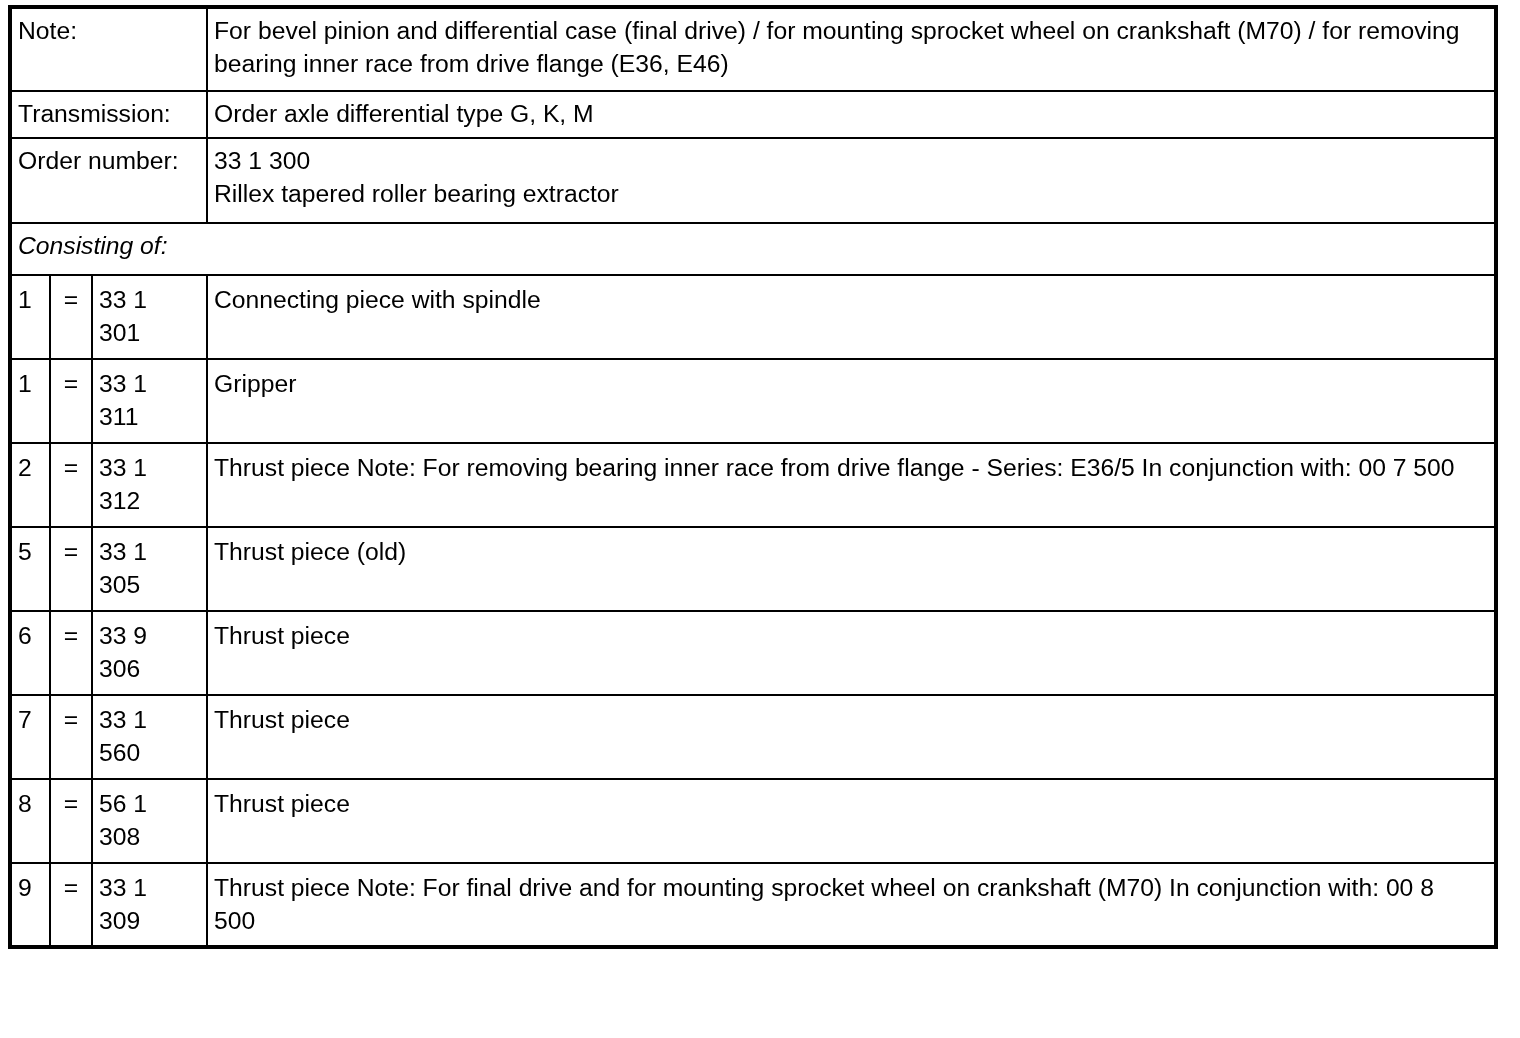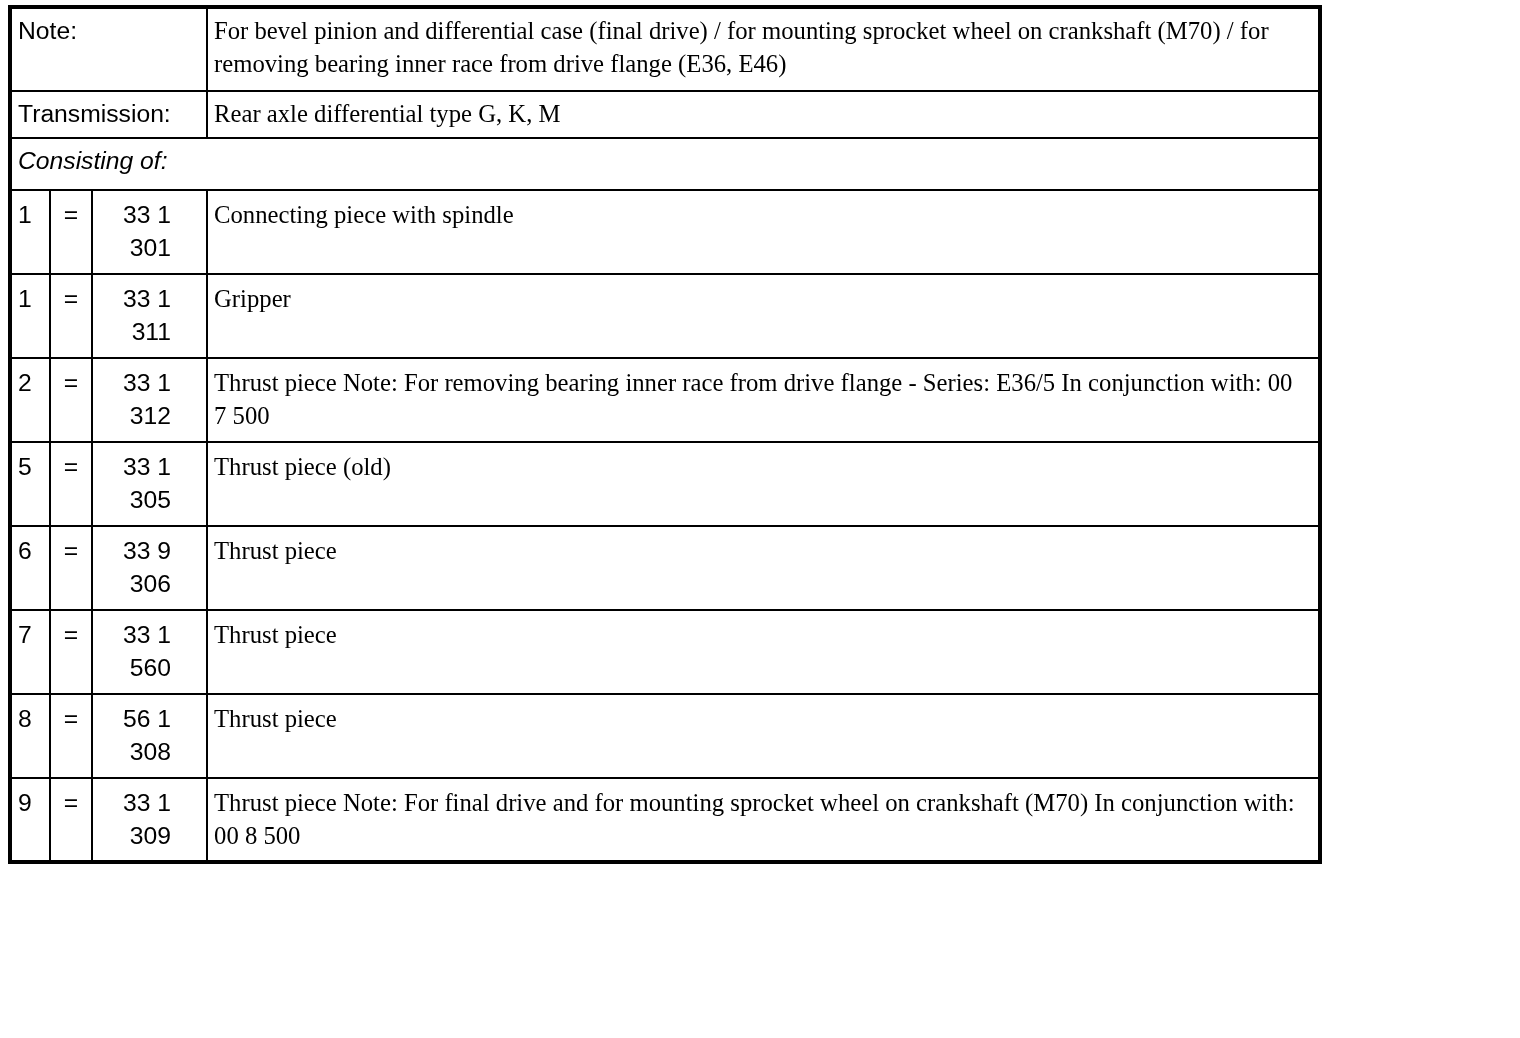--- a/index.html
+++ b/index.html
@@ -12,42 +12,40 @@
     width: 1520px;
     height: 1038px;
     font-family: "Liberation Sans", "DejaVu Sans", sans-serif;
     font-size: 24.7px;
     line-height: 33px;
     color: #000000;
   }
   table.tool-table {
     border-collapse: collapse;
     table-layout: fixed;
-    width: 1314px;
+    width: 1490px;
     margin: 5px 0 0 8px;
     border: 4px solid #000000;
   }
   td {
     border: 2px solid #000000;
     vertical-align: top;
     padding: 5px 8px 4px 6px;
     overflow: hidden;
   }
   
   td.val {
     padding-right: 16px;
-    font-family: Liberation Serif, serif;
   }
   td.eq {
     text-align: center;
     padding-left: 0;
     padding-right: 0;
   }
   td.part {
-    text-align: right;
   }
   .labelw { max-width: 170px; }   
   .partw  { max-width: 72px; }    
   tr.r-note    { height: 84px; }
   tr.r-trans   { height: 47px; }
   tr.r-storage { height: 85px; }
   tr.r-order   { height: 85px; }
   tr.r-consist { height: 52px; font-style: italic; }
   tr.r-part    { height: 84px; }
   tr.r-part td { padding-top: 7px; }
@@ -69,21 +67,30 @@
       </td>
       <td class="val">
         <span>For bevel pinion and differential case (final drive) / for mounting sprocket wheel on crankshaft (M70) / for removing bearing inner race from drive flange (E36, E46)</span>
       </td>
     </tr>
     <tr class="r-trans">
       <td colspan="3">
         <div class="labelw">Transmission:</div>
       </td>
       <td class="val">
-        <span>Rear axle differential type G, K, M</span>
+        <span>Order axle differential type G, K, M</span>
+      </td>
+    </tr>
+    <tr class="r-order">
+      <td colspan="3">
+        <div class="labelw">Order number:</div>
+      </td>
+      <td class="val">
+        <div>33 1 300</div>
+        <div>Rillex tapered roller bearing extractor</div>
       </td>
     </tr>
     <tr class="r-consist">
       <td colspan="4">
         <span>Consisting of:</span>
       </td>
     </tr>
 
     <tr class="r-part">
       <td><span>1</span></td>

